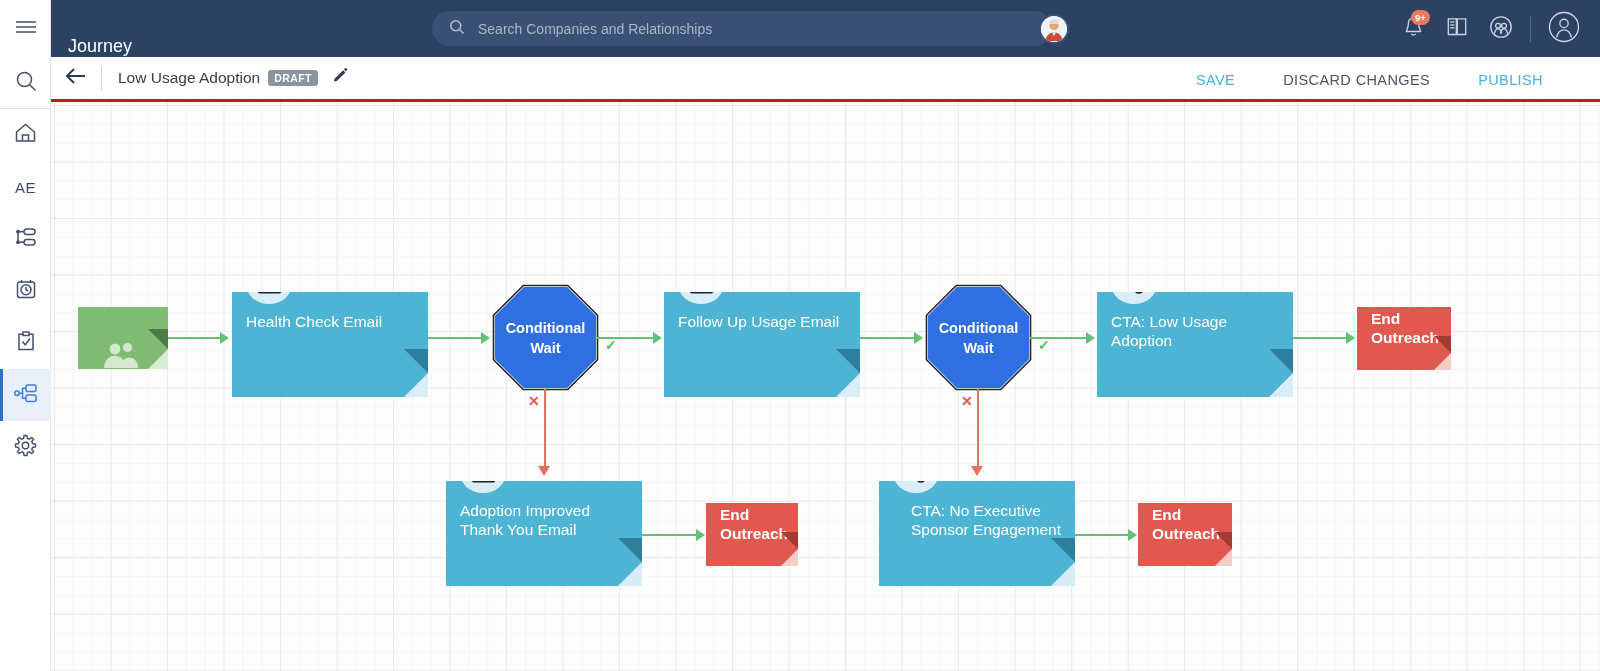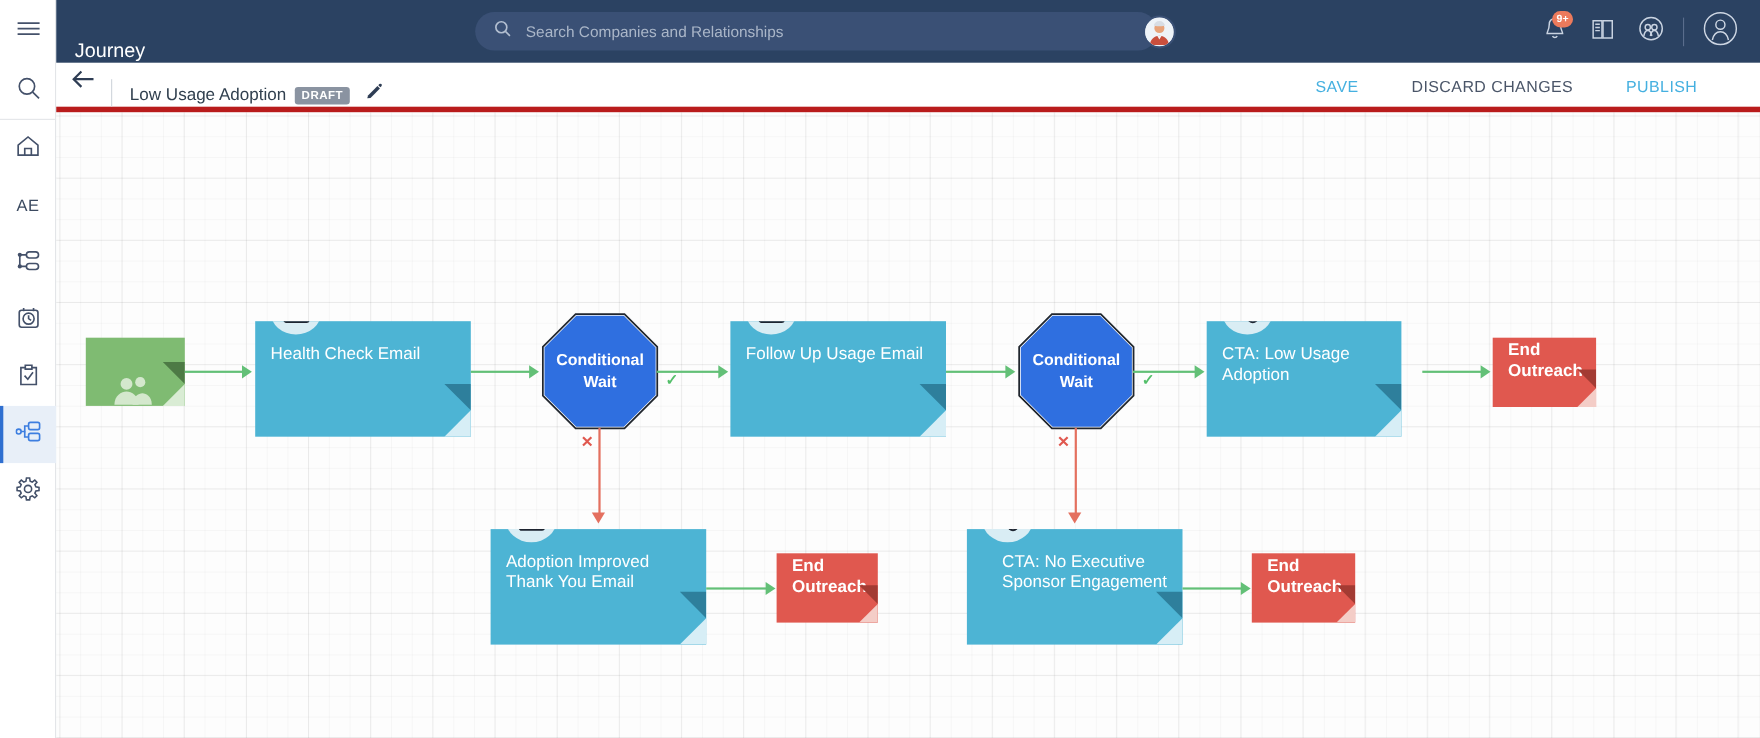--- a/index.html
+++ b/index.html
@@ -98,22 +98,22 @@
     width: 1px; height: 26px; background: #5a6d8c; margin: 0 7px;
   }
   #tb-profile { width: 52px; margin-right: 10px; }
   #tb-profile svg { stroke: #cdd6e3; }
 
   
   #subheader {
     position: absolute; left: 51px; top: 57px;
     width: 1549px; height: 45px;
     background: #ffffff;
-    border-bottom: 5px solid #b91c1c;
-    display: flex; align-items: flex-end;
+    border-bottom: 3px solid #b91c1c;
+    display: flex; align-items: center;
     z-index: 15;
   }
   #back-btn {
     width: 50px; height: 45px;
     display: flex; align-items: center; justify-content: center;
   }
   #back-btn svg { stroke: #2e3d54; stroke-width: 2; fill: none; }
   #sub-divider { width: 1px; height: 25px; background: #cfd4db; }
   #journey-name {
     margin-left: 16px; font-size: 15.5px; color: #31404f;
@@ -553,21 +553,21 @@
     <svg width="107" height="107" viewBox="0 0 107 107" style="position:absolute;left:0;top:0;">
       <polygon points="31.3,1.5 75.7,1.5 105.5,31.3 105.5,75.7 75.7,105.5 31.3,105.5 1.5,75.7 1.5,31.3" fill="#2f6fe0" stroke="#fafafa" stroke-width="3"></polygon>
       <polygon points="31.3,1.5 75.7,1.5 105.5,31.3 105.5,75.7 75.7,105.5 31.3,105.5 1.5,75.7 1.5,31.3" fill="none" stroke="#20262e" stroke-width="1.6"></polygon>
     </svg>
     <span class="oct-label">
       <span>Conditional</span>
       <span>Wait</span>
     </span>
   </div>
 
-  <div class="node teal" style="left:1097px; top:292px; width:177px; height:105px;">
+  <div class="node teal" style="left:1097px; top:292px; width:196px; height:105px;">
     <span class="node-badge" style="left:14px; top:-28px;">
       <span>
         <svg width="25" height="22" viewBox="0 0 26 23">
           <rect x="2" y="2.4" width="20" height="2.6" fill="#1d2430"></rect>
           <rect x="2" y="7.2" width="20" height="2.1" fill="#1d2430"></rect>
           <rect x="2" y="11.4" width="9" height="2.1" fill="#1d2430"></rect>
           <rect x="2" y="15.6" width="9" height="2.1" fill="#1d2430"></rect>
           <circle cx="17.6" cy="16.4" r="5.4" fill="#1d2430"></circle>
           <rect x="16.7" y="12.9" width="1.8" height="7" fill="#dfeef5"></rect>
           <rect x="14.1" y="15.5" width="7" height="1.8" fill="#dfeef5"></rect>

